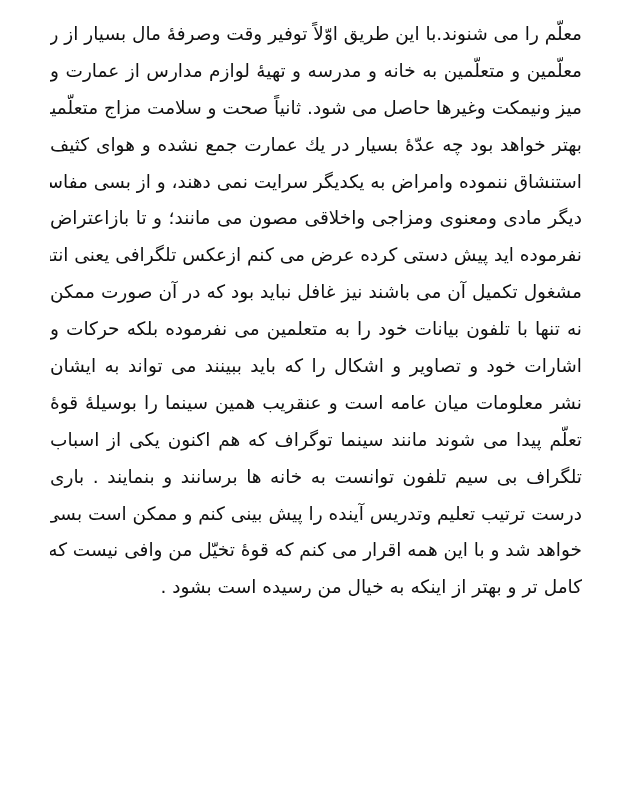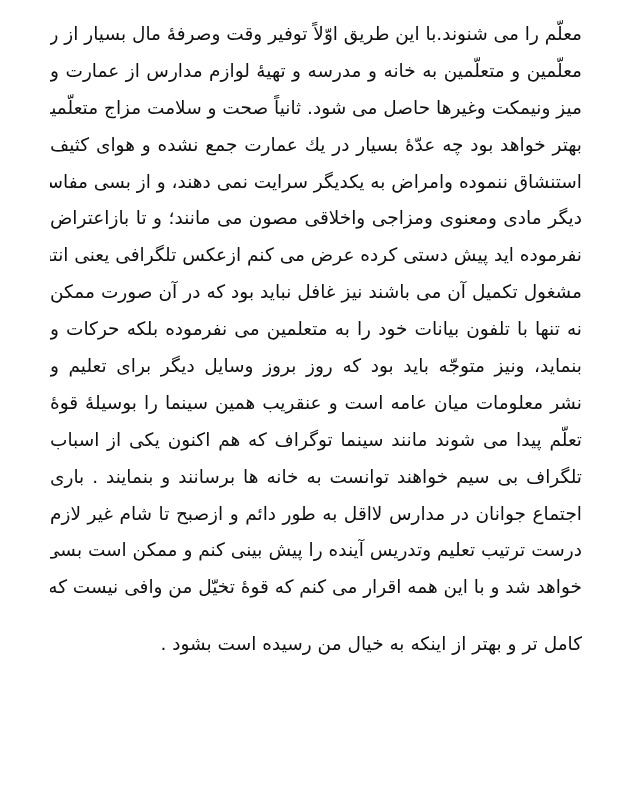--- a/index.html
+++ b/index.html
@@ -27,37 +27,35 @@
       height: 36.9px;
       line-height: 36.9px;
       font-size: 18.5px;
       text-align: justify;
       text-align-last: justify;
       white-space: nowrap;
       overflow: hidden;
     }
     .line.last {
       text-align-last: right;
-      margin-top: 20px;
     }
   </style>
 </head>
 <body>
 
 <div class="page">
   <span class="line">معلّم را می شنوند.با این طریق اوّلاً توفیر وقت وصرفهٔ مال بسیار از رفت و آمد</span>
   <span class="line">معلّمین و متعلّمین به خانه و مدرسه  و تهیهٔ لوازم مدارس  از عمارت  و</span>
   <span class="line">میز ونیمکت وغیرها حاصل می شود. ثانیاً صحت و سلامت مزاج متعلّمین</span>
   <span class="line">بهتر خواهد بود چه عدّهٔ بسیار در یك عمارت جمع  نشده و هوای کثیف</span>
   <span class="line">استنشاق ننموده وامراض به یکدیگر سرایت نمی دهند، و از بسی مفاسد</span>
   <span class="line">دیگر مادی ومعنوی ومزاجی واخلاقی مصون می مانند؛ و تا  بازاعتراض</span>
   <span class="line">نفرموده اید پیش دستی کرده عرض می کنم ازعکس تلگرافی یعنی انتقال</span>
   <span class="line">مشغول تکمیل آن می باشند نیز غافل نباید بود که در آن صورت ممکن</span>
   <span class="line">نه تنها با تلفون بیانات خود را به متعلمین می نفرموده  بلکه حرکات  و</span>
-  <span class="line">بنماید، ونیز متوجّه باید بود که روز بروز وسایل دیگر برای تعلیم  و</span>
+  <span class="line">اشارات خود و تصاویر  و اشکال را  که باید ببینند می تواند به ایشان</span>
   <span class="line">نشر معلومات  میان عامه است و عنقریب همین سینما را  بوسیلهٔ قوهٔ</span>
   <span class="line">تعلّم پیدا می شوند مانند سینما توگراف که هم اکنون یکی از اسباب</span>
-  <span class="line">تلگراف بی سیم خواهند توانست به خانه ها برسانند و بنمایند . باری</span>
-  <span class="line">اجتماع جوانان در مدارس لااقل به طور دائم و ازصبح تا شام غیر لازم</span>
+  <span class="line">تلگراف بی سیم تلفون توانست به خانه ها برسانند و بنمایند . باری</span>
   <span class="line">درست ترتیب تعلیم وتدریس آینده را پیش بینی کنم و ممکن است بسی</span>
   <span class="line">خواهد شد و با این همه اقرار می کنم که قوهٔ تخیّل من وافی نیست که</span>
   <span class="line last">کامل تر و بهتر از اینکه به خیال من رسیده است بشود .</span>
 </div>
 
 </body></html>

